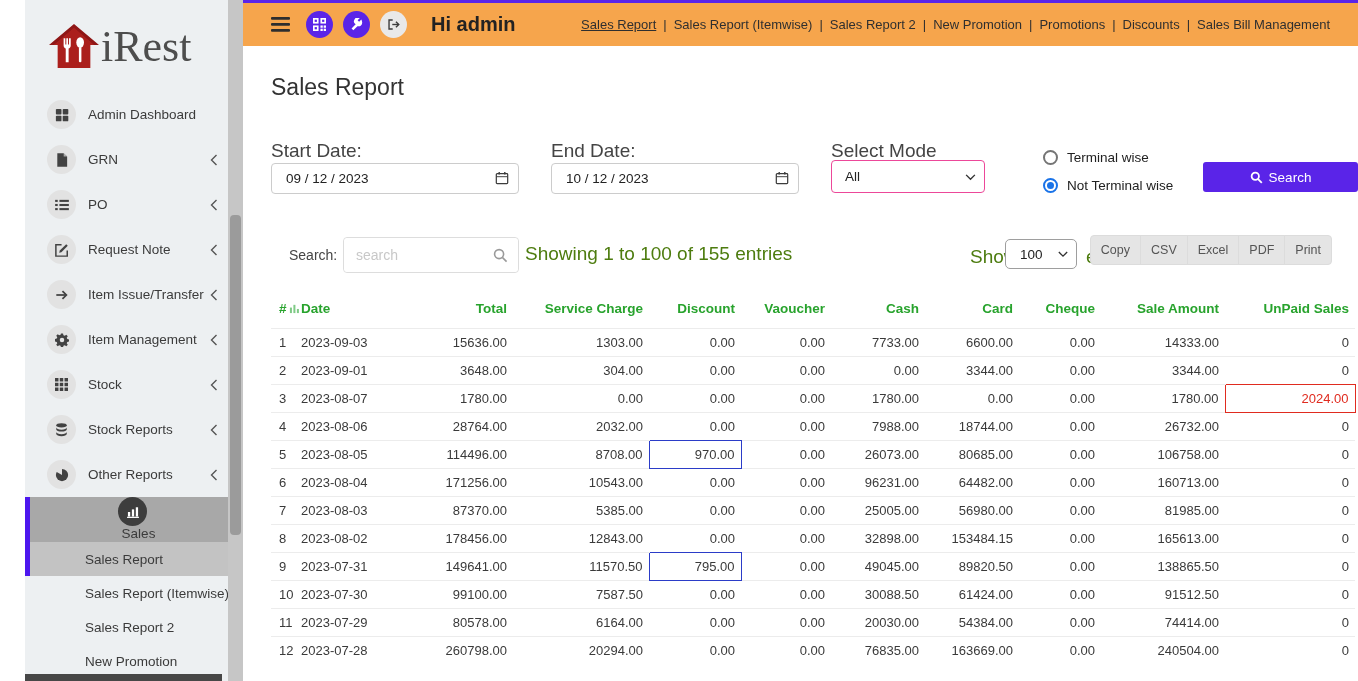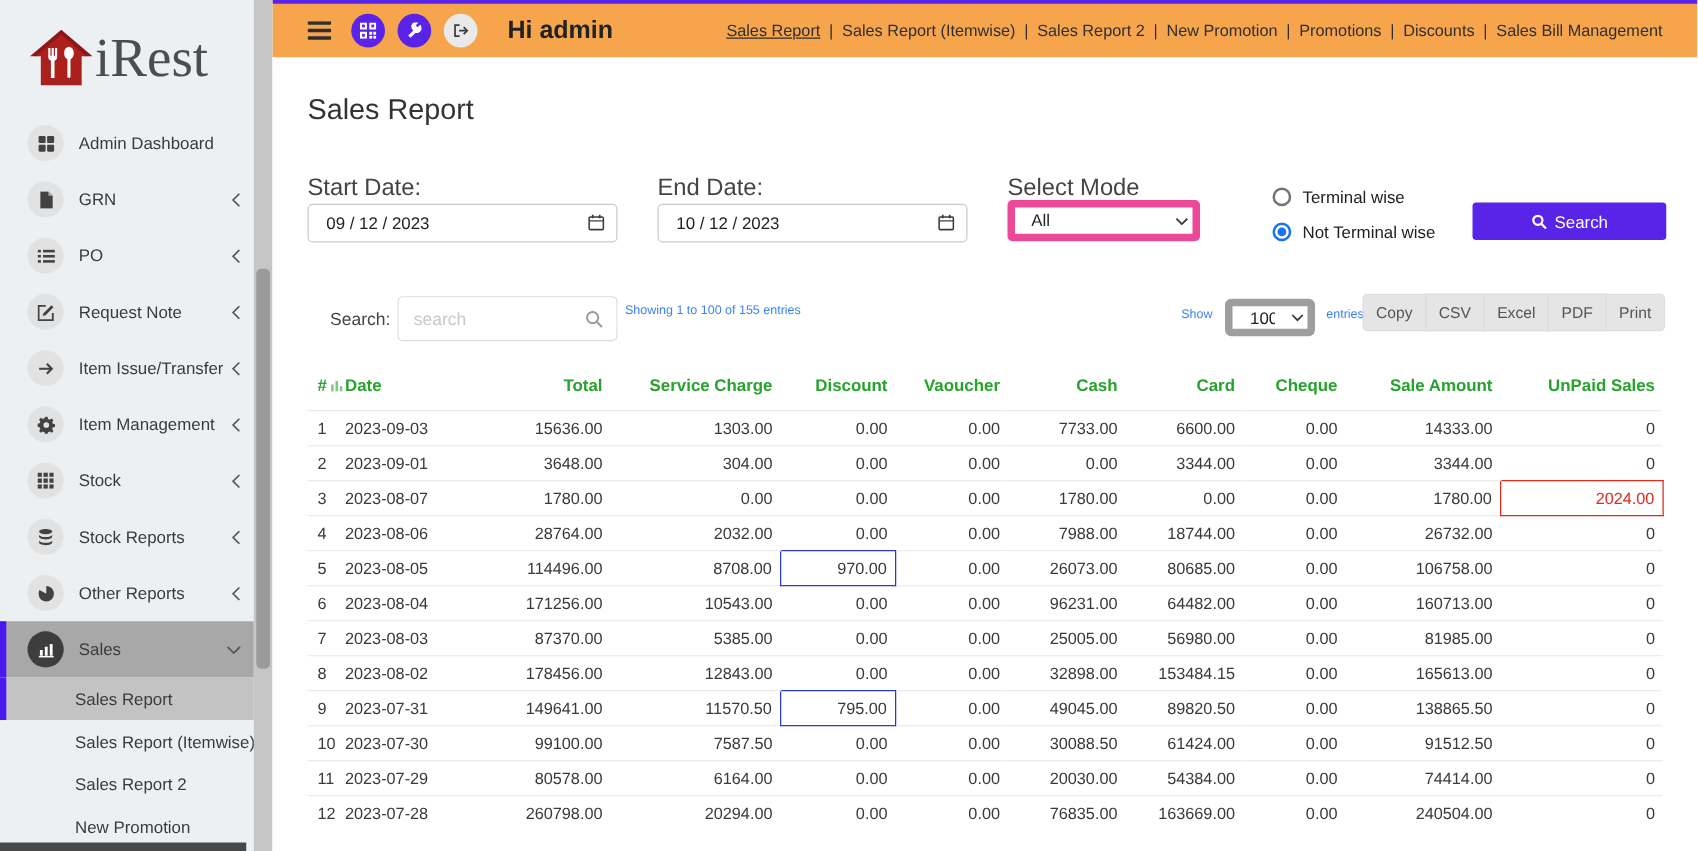--- a/index.html
+++ b/index.html
@@ -1,25 +1,25 @@
 <!DOCTYPE html>
 <html><head>
 <meta charset="utf-8">
 <style>
   * { box-sizing: border-box; }
   html,body { margin:0; padding:0; width:1358px; height:681px; overflow:hidden;
     font-family:"Liberation Sans","DejaVu Sans",sans-serif; background:#fff; }
-  .app { display:flex; width:1358px; height:681px; }
+  .app { display:flex; width:1358px; height:681px;padding-left:25px; }
 
   
   .sidebar { width:203px; flex:none; background:#edf0f2; position:relative; }
   .logo { height:92px; display:flex; align-items:center; padding-left:24px; }
   .logo-text { font-family:"Liberation Serif","DejaVu Serif",serif; font-size:44px; color:#4d4d4d; margin-left:2px; }
   .side-item { height:45px; display:flex; align-items:center; padding:0 10px 0 22px; position:relative; cursor:pointer; }
-  .side-item.active { background:#a8a8a8; }
+  .side-item.active { background:#a8a8a8;flex-direction:column; }
   .pbar::before { content:''; position:absolute; left:0; top:0; bottom:0; width:5px; background:#4c16ee; }
   .icircle { width:29px; height:29px; border-radius:50%; background:#e2e2e2; color:#424242;
     display:flex; align-items:center; justify-content:center; flex:none; }
   .icircle.dark { background:#3d3d3d; color:#fff; }
   .ilabel { margin-left:12px; font-size:13.5px; color:#3b3b3b; white-space:nowrap; }
   .side-chev { margin-left:auto; color:#555; display:flex; align-items:center; }
   .sub-item { height:34px; display:flex; align-items:center; padding-left:60px; font-size:13.5px;
     color:#3b3b3b; position:relative; cursor:pointer; white-space:nowrap; }
   .sub-item.active { background:#c3c3c3; }
   .sidebar-hscroll { position:absolute; left:0; bottom:0; height:7px; width:197px; background:#474747; }
@@ -46,21 +46,21 @@
   .content { flex:1; position:relative; background:#fff; }
   .page-title { position:absolute; left:28px; top:28px; margin:0; font-size:23px; font-weight:500; color:#333; }
 
   .field-label { position:absolute; font-size:19px; color:#444; }
   .input-wrap { position:absolute; height:31px; width:248px; }
   .input-wrap input { width:100%; height:100%; border:1px solid #ccc; border-radius:4px;
     font-size:13.5px; color:#222; padding:0 34px 0 14px; font-family:inherit; }
   .input-wrap .cal { position:absolute; right:10px; top:8px; pointer-events:none; }
   .select-wrap { position:absolute; }
   .select-wrap select { width:100%; height:100%; appearance:none; -webkit-appearance:none;
-    border:6px solid #ec4899; border-radius:4px; background:#fff; font-size:13.5px; color:#222;
+    border:1px solid #ec4899; border-radius:4px; background:#fff; font-size:13.5px; color:#222;
     padding:0 26px 0 13px; font-family:inherit; }
   .select-wrap .chev { position:absolute; right:9px; top:50%; margin-top:-3px; pointer-events:none; }
 
   #radio-group { position:absolute; left:800px; top:104px; }
   .radio-row { display:flex; align-items:center; margin-bottom:13px; cursor:pointer; }
   .radio-circle { width:15px; height:15px; border:2px solid #757575; border-radius:50%; flex:none;
     display:flex; align-items:center; justify-content:center; background:#fff; }
   .radio-circle.checked { border-color:#1a73e8; }
   .radio-dot { width:7px; height:7px; border-radius:50%; background:#1a73e8; }
   .radio-label { margin-left:9px; font-size:13.5px; color:#222; white-space:nowrap; }
@@ -69,21 +69,21 @@
     background:#5a24e8; color:#fff; font-size:13.5px; border-radius:3px; cursor:pointer;
     display:flex; align-items:center; justify-content:center; gap:6px; font-family:inherit; }
 
   .tbl-search-wrap { position:absolute; left:100px; top:191px; width:176px; height:36px;
     border:1px solid #ddd; border-radius:4px; background:#fff; }
   .tbl-search-wrap input { width:100%; height:100%; border:none; outline:none; border-radius:4px;
     padding:0 34px 0 12px; font-size:14px; color:#333; font-family:inherit; }
   .tbl-search-wrap input::placeholder { color:#c8c8c8; }
   .tbl-search-wrap .mag { position:absolute; right:10px; top:10px; color:#9a9a9a; pointer-events:none; }
 
-  .ctrl-text { position:absolute; font-size:10px; color:#3b82f6; white-space:nowrap; }
+  .ctrl-text { position:absolute; font-size:19px; color:#4d7c0f; white-space:nowrap; }
 
   #export-group { position:absolute; right:26px; top:189px; display:flex; }
   .exp-btn { height:30px; padding:0 10px; background:#e5e5e5; border:1px solid #dcdcdc; margin-left:-1px;
     font-size:12.5px; color:#555; cursor:pointer; font-family:inherit; }
   .exp-btn:first-child { border-radius:4px 0 0 4px; margin-left:0; }
   .exp-btn:last-child { border-radius:0 4px 4px 0;text-align:center; }
 
   
   .report-table { position:absolute; left:28px; top:249px; width:1084px; border-collapse:collapse;
     table-layout:fixed; }

